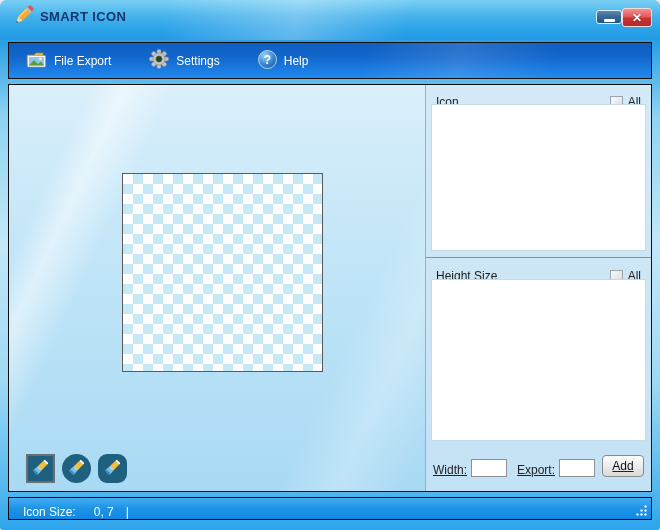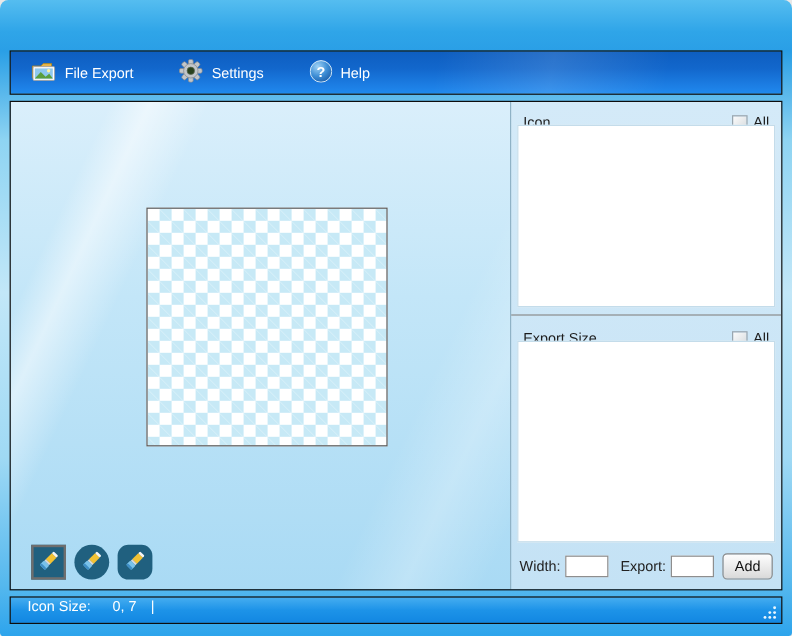--- a/index.html
+++ b/index.html
@@ -54,39 +54,60 @@
     background:linear-gradient(180deg,#d4eaf8 0%,#c4e2f5 100%);display:flex;flex-direction:column;}
   .section-header{display:flex;align-items:center;justify-content:space-between;
     padding:16px 10px 2px 10px;font-size:12px;color:#1c1c1c;height:19px;}
   .all-wrap{display:flex;align-items:flex-end;gap:5px;cursor:pointer;font-size:12px;color:#1c1c1c;}
   .all-checkbox{appearance:none;-webkit-appearance:none;width:13px;height:13px;margin:0;
     border:1px solid #9aa6ae;background:linear-gradient(135deg,#fbfbfb,#d6dbde);cursor:pointer;}
   .list-box{background:#ffffff;border:1px solid #c4dcea;margin:0 5px;}
   .list-icons{height:152px;}
   .list-sizes{height:168px;}
   .divider{height:1px;background:#8c8c8c;margin:6px 0 2px 0;}
-  .size-form{flex:1;display:flex;align-items:center;padding:0 7px;gap:4px;font-size:12px;color:#222;}
+  .size-form{flex:1;display:flex;align-items:flex-end;padding:14px 7px;gap:4px;font-size:12px;color:#222;text-decoration:underline;}
   .size-input{width:36px;height:18px;border:1px solid #8e8e8e;background:#fff;font-size:12px;padding:1px 3px;font-family:"Liberation Sans",sans-serif;}
   .lbl-h{margin-left:6px;}
   .add-btn{margin-left:auto;width:42px;height:22px;cursor:pointer;
     background:linear-gradient(180deg,#fdfdfd 0%,#ececec 50%,#d9d9d9 100%);
     border:1px solid #8a8a8a;border-radius:4px;font-size:12px;color:#111;font-family:"Liberation Sans",sans-serif;}
   
   .statusbar{position:absolute;left:8px;right:8px;bottom:10px;height:23px;border:1px solid #0d0d0d;
     background:linear-gradient(180deg,#45adf0 0%,#1d93e8 50%,#1287e2 100%);
-    display:flex;align-items:flex-start;color:#ffffff;font-size:12px;padding-left:14px;}
+    display:flex;align-items:flex-end;color:#ffffff;font-size:12px;padding-left:14px;}
   .status-value{margin-left:18px;}
   .status-caret{margin-left:12px;}
   .resize-grip{position:absolute;right:3px;bottom:2px;cursor:nwse-resize;line-height:0;}
 </style>
 </head>
 <body>
 
 <div class="window">
 
+  <div class="titlebar">
+    <span class="app-icon">
+      <svg width="26" height="26" viewBox="0 0 26 26">
+        <g transform="rotate(45 13 13)">
+          <rect x="10" y="1.5" width="6" height="4" rx="1.5" fill="#e2574c"></rect>
+          <rect x="10" y="5" width="6" height="2.2" fill="#b8bec4"></rect>
+          <rect x="10" y="7" width="6" height="11" fill="#f7a832"></rect>
+          <rect x="10" y="7" width="2" height="11" fill="#fccb5a"></rect>
+          <path d="M10 18 L16 18 L13 24 Z" fill="#f0d9a8"></path>
+          <path d="M12 22 L14 22 L13 24.4 Z" fill="#4a4a4a"></path>
+        </g>
+      </svg>
+    </span>
+    <span class="title">SMART ICON</span>
+    <button class="btn-min">
+      <span class="min-glyph"></span>
+    </button>
+    <button class="btn-close">
+      <span>✕</span>
+    </button>
+  </div>
 
   <div class="toolbar">
     <button class="tb-item">
       <span>
         <svg width="21" height="17" viewBox="0 0 21 17">
           <path d="M1 4 L8 4 L10 2 L17 2 L17 4 L1 14 Z" fill="#e8b64c" stroke="#b8860b" stroke-width="0.6"></path>
           <rect x="1.5" y="4.5" width="18" height="11.5" rx="1" fill="#fdfdfd" stroke="#9a9a9a" stroke-width="0.7"></rect>
           <rect x="3" y="6" width="15" height="8.5" fill="#8ec8ee"></rect>
           <path d="M3 14.5 L8 9 L12 13 L15 10.5 L18 14.5 Z" fill="#5a9e3c"></path>
           <circle cx="14.5" cy="8" r="1.4" fill="#fdf2a0"></circle>
@@ -179,21 +200,21 @@
         <label class="all-wrap">
           <input type="checkbox" class="all-checkbox" style="">
           <span>All</span>
         </label>
       </div>
       <div class="list-box list-icons"></div>
 
       <div class="divider"></div>
 
       <div class="section-header">
-        <span>Export Size</span>
+        <span>Height Size</span>
         <label class="all-wrap">
           <input type="checkbox" class="all-checkbox" style="">
           <span>All</span>
         </label>
       </div>
       <div class="list-box list-sizes"></div>
 
       <div class="size-form">
         <span>Width:</span>
         <input class="size-input" value="" style="">

